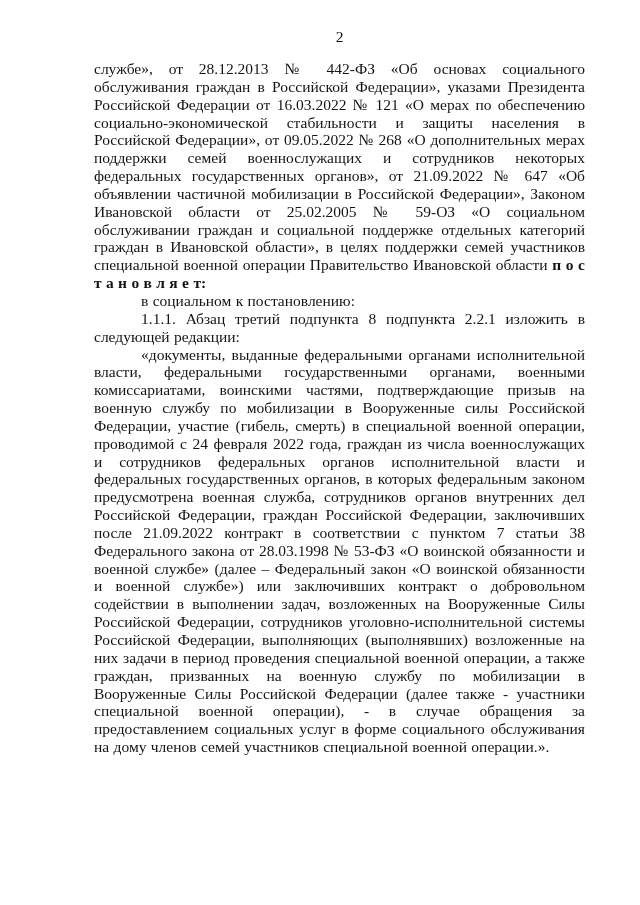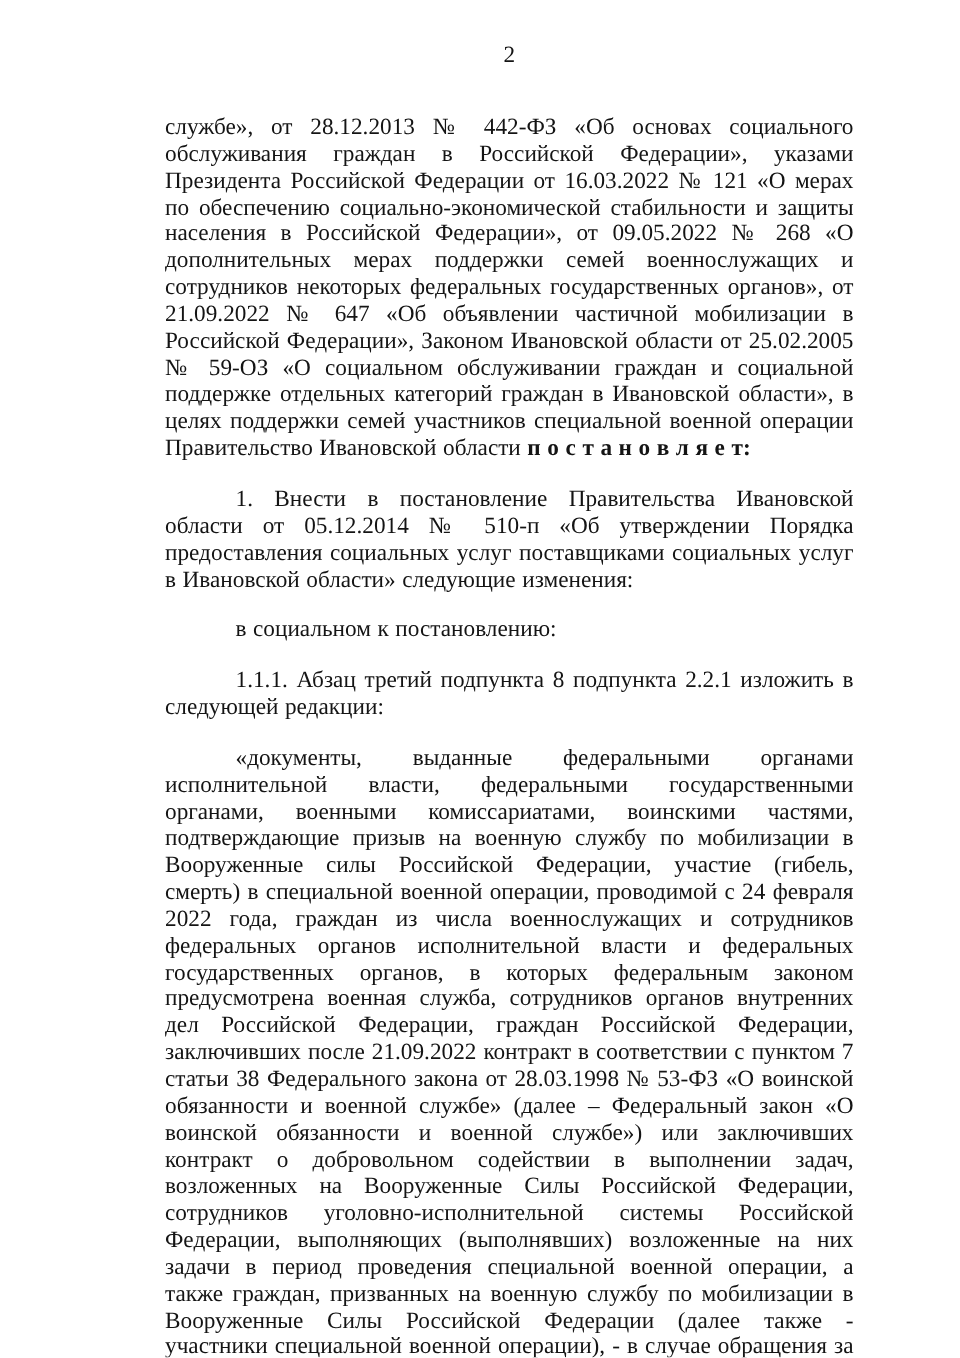--- a/index.html
+++ b/index.html
@@ -29,21 +29,21 @@
     position: absolute;
     top: 60px;
     left: 94px;
     width: 491px;
     font-size: 15.5px;
     line-height: 17.85px;
     text-align: justify;
     word-spacing: 0.5px;
   }
   .content p {
-    margin: 16px;
+    margin: 0;
     padding: 0;
   }
   .content p.indent {
     text-indent: 47px;
   }
   .bold-phrase {
     font-weight: bold;
   }
 </style>
 </head>
@@ -51,21 +51,20 @@
 
 <div class="page">
 
   <div class="page-number">2</div>
 
   <div class="content">
 
     <p class="noindent"><span>службе», от 28.12.2013 № 442-ФЗ «Об основах социального обслуживания граждан в Российской Федерации», указами Президента Российской Федерации от 16.03.2022 № 121 «О мерах по обеспечению социально-экономической стабильности и защиты населения в Российской Федерации», от 09.05.2022 № 268 «О дополнительных мерах поддержки семей военнослужащих и сотрудников некоторых федеральных государственных органов», от 21.09.2022 № 647 «Об объявлении частичной мобилизации в Российской Федерации», Законом Ивановской области от 25.02.2005 № 59-ОЗ «О социальном обслуживании граждан и социальной поддержке отдельных категорий граждан в Ивановской области», в целях поддержки семей участников специальной военной операции Правительство Ивановской области</span>
       <span class="bold-phrase">п о с т а н о в л я е т:</span></p>
 
-    <p class="indent">1. Внести в постановление Правительства Ивановской области от 05.12.2014 № 510-п «Об утверждении Порядка предоставления социальных услуг поставщиками социальных услуг в Ивановской области» следующие изменения:</p>
 
     <p class="indent">в социальном к постановлению:</p>
 
 
     <p class="indent">1.1.1. Абзац третий подпункта 8 подпункта 2.2.1 изложить в следующей редакции:</p>
 
     <p class="indent">«документы, выданные федеральными органами исполнительной власти, федеральными государственными органами, военными комиссариатами, воинскими частями, подтверждающие призыв на военную службу по мобилизации в Вооруженные силы Российской Федерации, участие (гибель, смерть) в специальной военной операции, проводимой с 24 февраля 2022 года, граждан из числа военнослужащих и сотрудников федеральных органов исполнительной власти и федеральных государственных органов, в которых федеральным законом предусмотрена военная служба, сотрудников органов внутренних дел Российской Федерации, граждан Российской Федерации, заключивших после 21.09.2022 контракт в соответствии с пунктом 7 статьи 38 Федерального закона от 28.03.1998 № 53-ФЗ «О воинской обязанности и военной службе» (далее – Федеральный закон «О воинской обязанности и военной службе») или заключивших контракт о добровольном содействии в выполнении задач, возложенных на Вооруженные Силы Российской Федерации, сотрудников уголовно-исполнительной системы Российской Федерации, выполняющих (выполнявших) возложенные на них задачи в период проведения специальной военной операции, а также граждан, призванных на военную службу по мобилизации в Вооруженные Силы Российской Федерации (далее также - участники специальной военной операции), - в случае обращения за предоставлением социальных услуг в форме социального обслуживания на дому членов семей участников специальной военной операции.».</p>
 
 
   </div>

